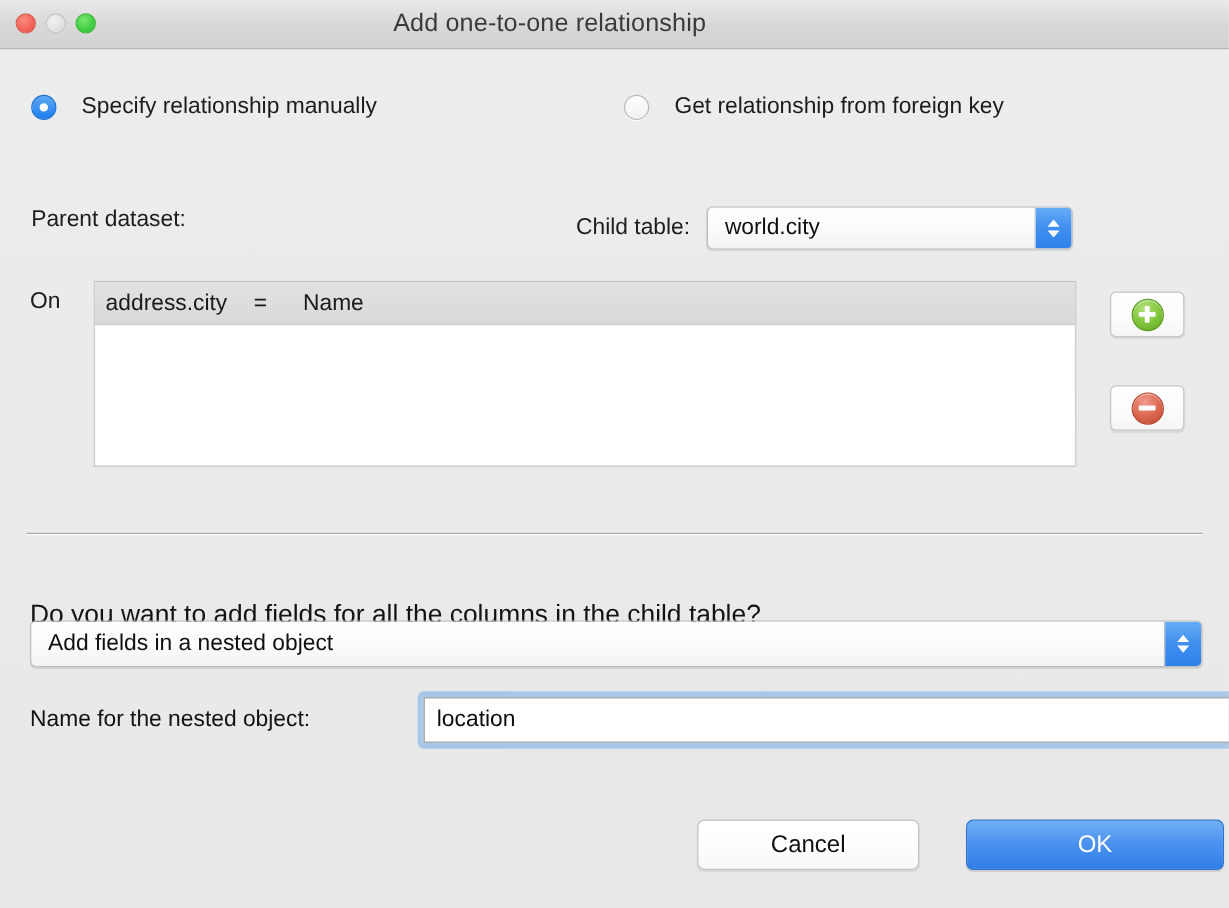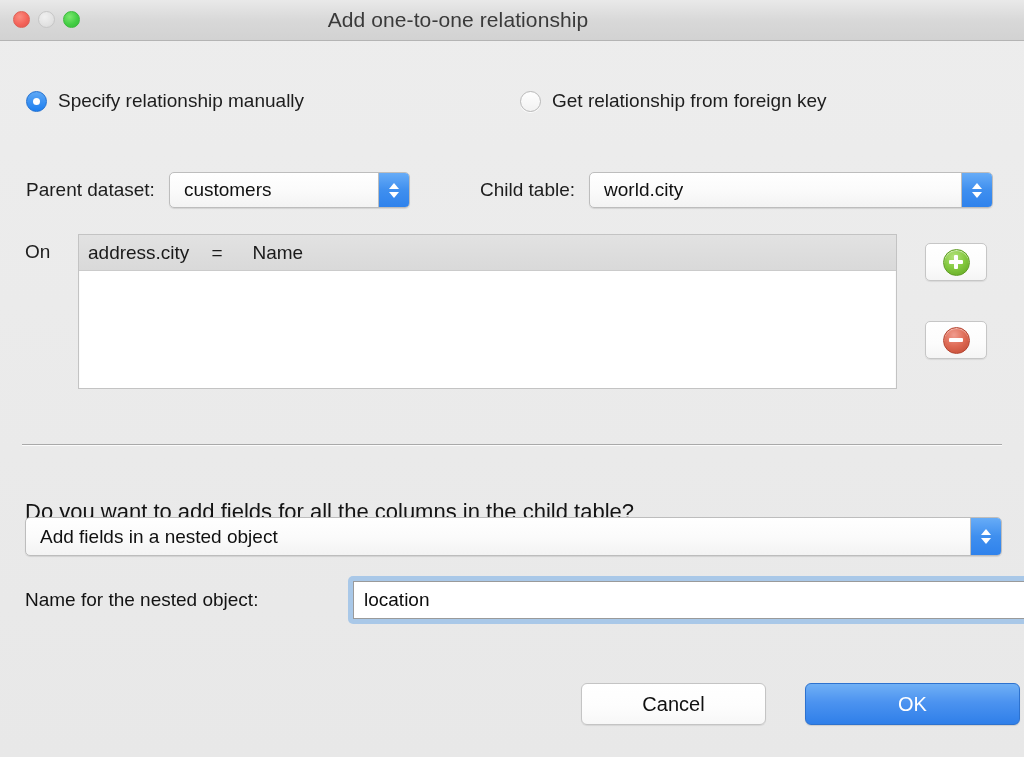--- a/index.html
+++ b/index.html
@@ -82,22 +82,22 @@
   .radio-row {
     position: absolute;
     left: 0; top: 70px;
     width: 1024px;
     height: 38px;
   }
   .radio-item {
     position: absolute;
     display: flex;
     align-items: center;
-    gap: 11px;
-    top: 12px;
+    gap: 21px;
+    top: 0;
     height: 38px;
     text-align: right;
   }
   .radio-item.first { left: 26px; }
   .radio-item.second { left: 520px; }
   .radio {
     width: 21px;
     height: 21px;
     border-radius: 50%;
     box-sizing: border-box;
@@ -172,21 +172,21 @@
     gap: 14px;
   }
   .row-child {
     position: absolute;
     left: 480px; top: 172px;
     display: flex;
     align-items: center;
     gap: 14px;
   }
   #parent-popup { width: 241px; }
-  #child-popup { width: 404px; }
+  #child-popup { width: 305px; }
 
   
   .on-label {
     position: absolute;
     left: 25px; top: 241px;
     font-size: 19px;
     color: #1d1d1d;
   }
   .listbox {
     position: absolute;
@@ -373,27 +373,20 @@
       <span class="lbl">Specify relationship manually</span>
     </div>
     <div class="radio-item second">
       <span class="radio off"></span>
       <span class="lbl">Get relationship from foreign key</span>
     </div>
   </div>
 
   <div class="row-parent">
     <span class="lbl">Parent dataset:</span>
-    <div class="popup" id="parent-popup">
-      <span class="val">customers</span>
-      <span class="stepper">
-        <span class="chev up"></span>
-        <span class="chev down"></span>
-      </span>
-    </div>
   </div>
 
   <div class="row-child">
     <span class="lbl">Child table:</span>
     <div class="popup" id="child-popup">
       <span class="val">world.city</span>
       <span class="stepper">
         <span class="chev up"></span>
         <span class="chev down"></span>
       </span>

